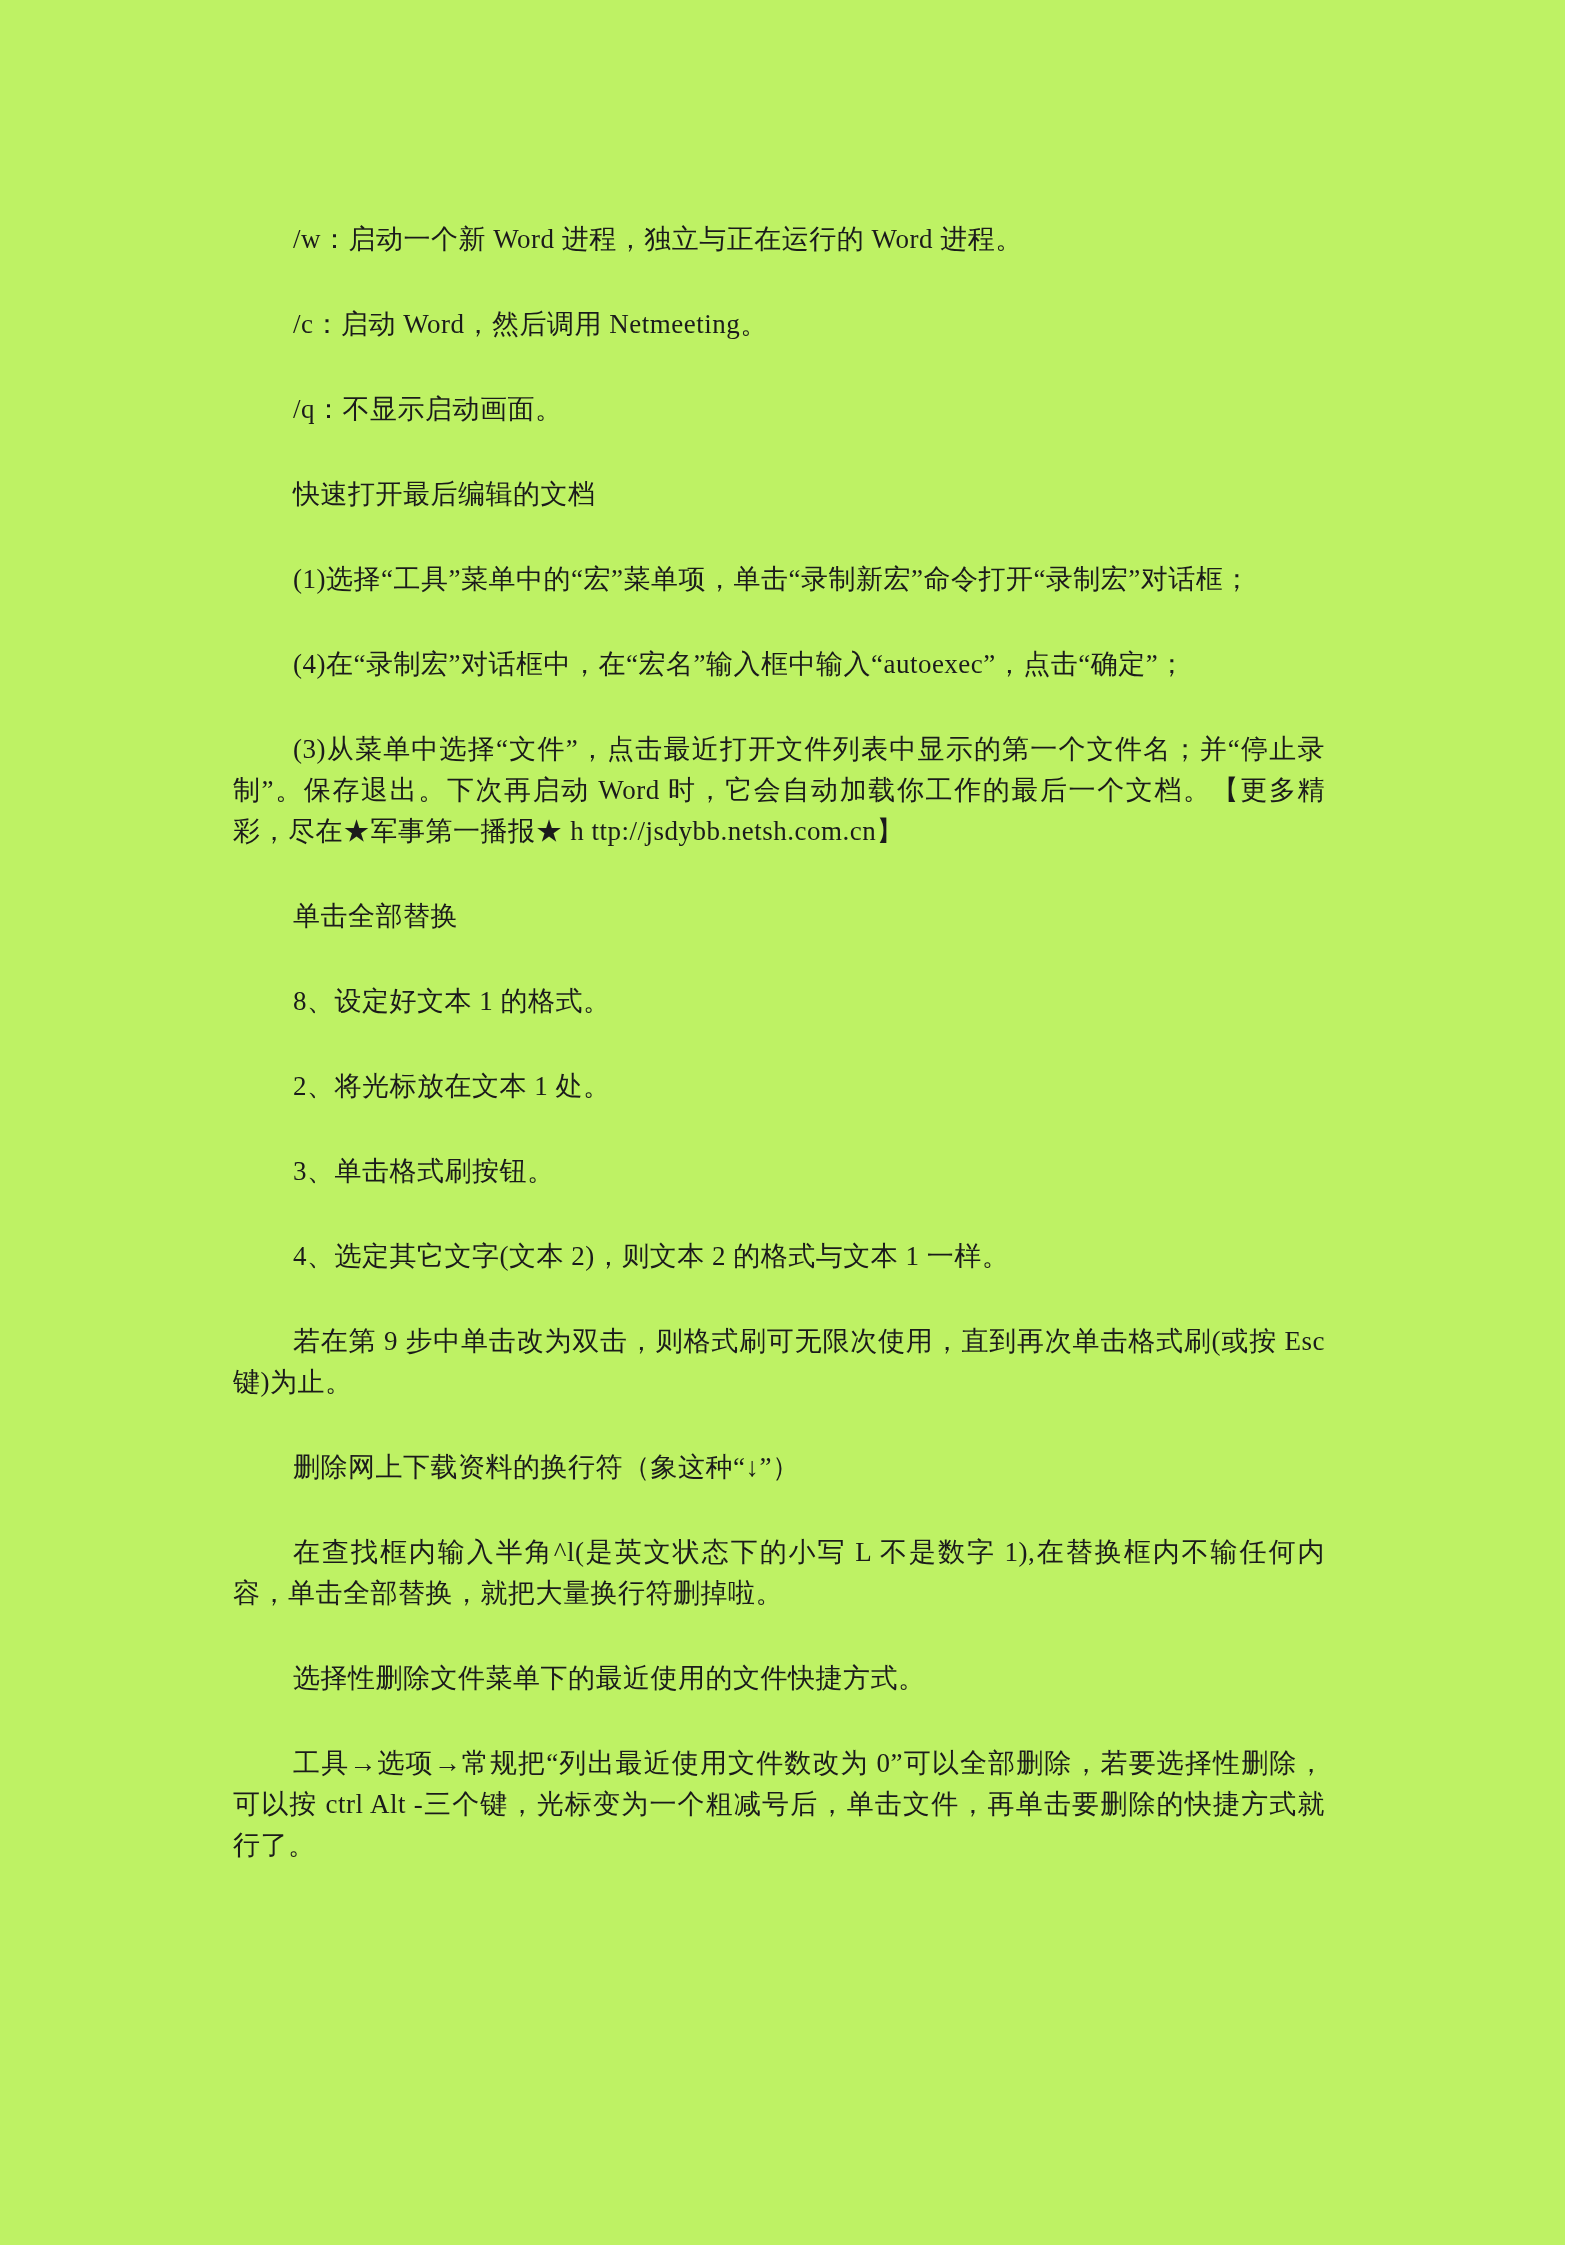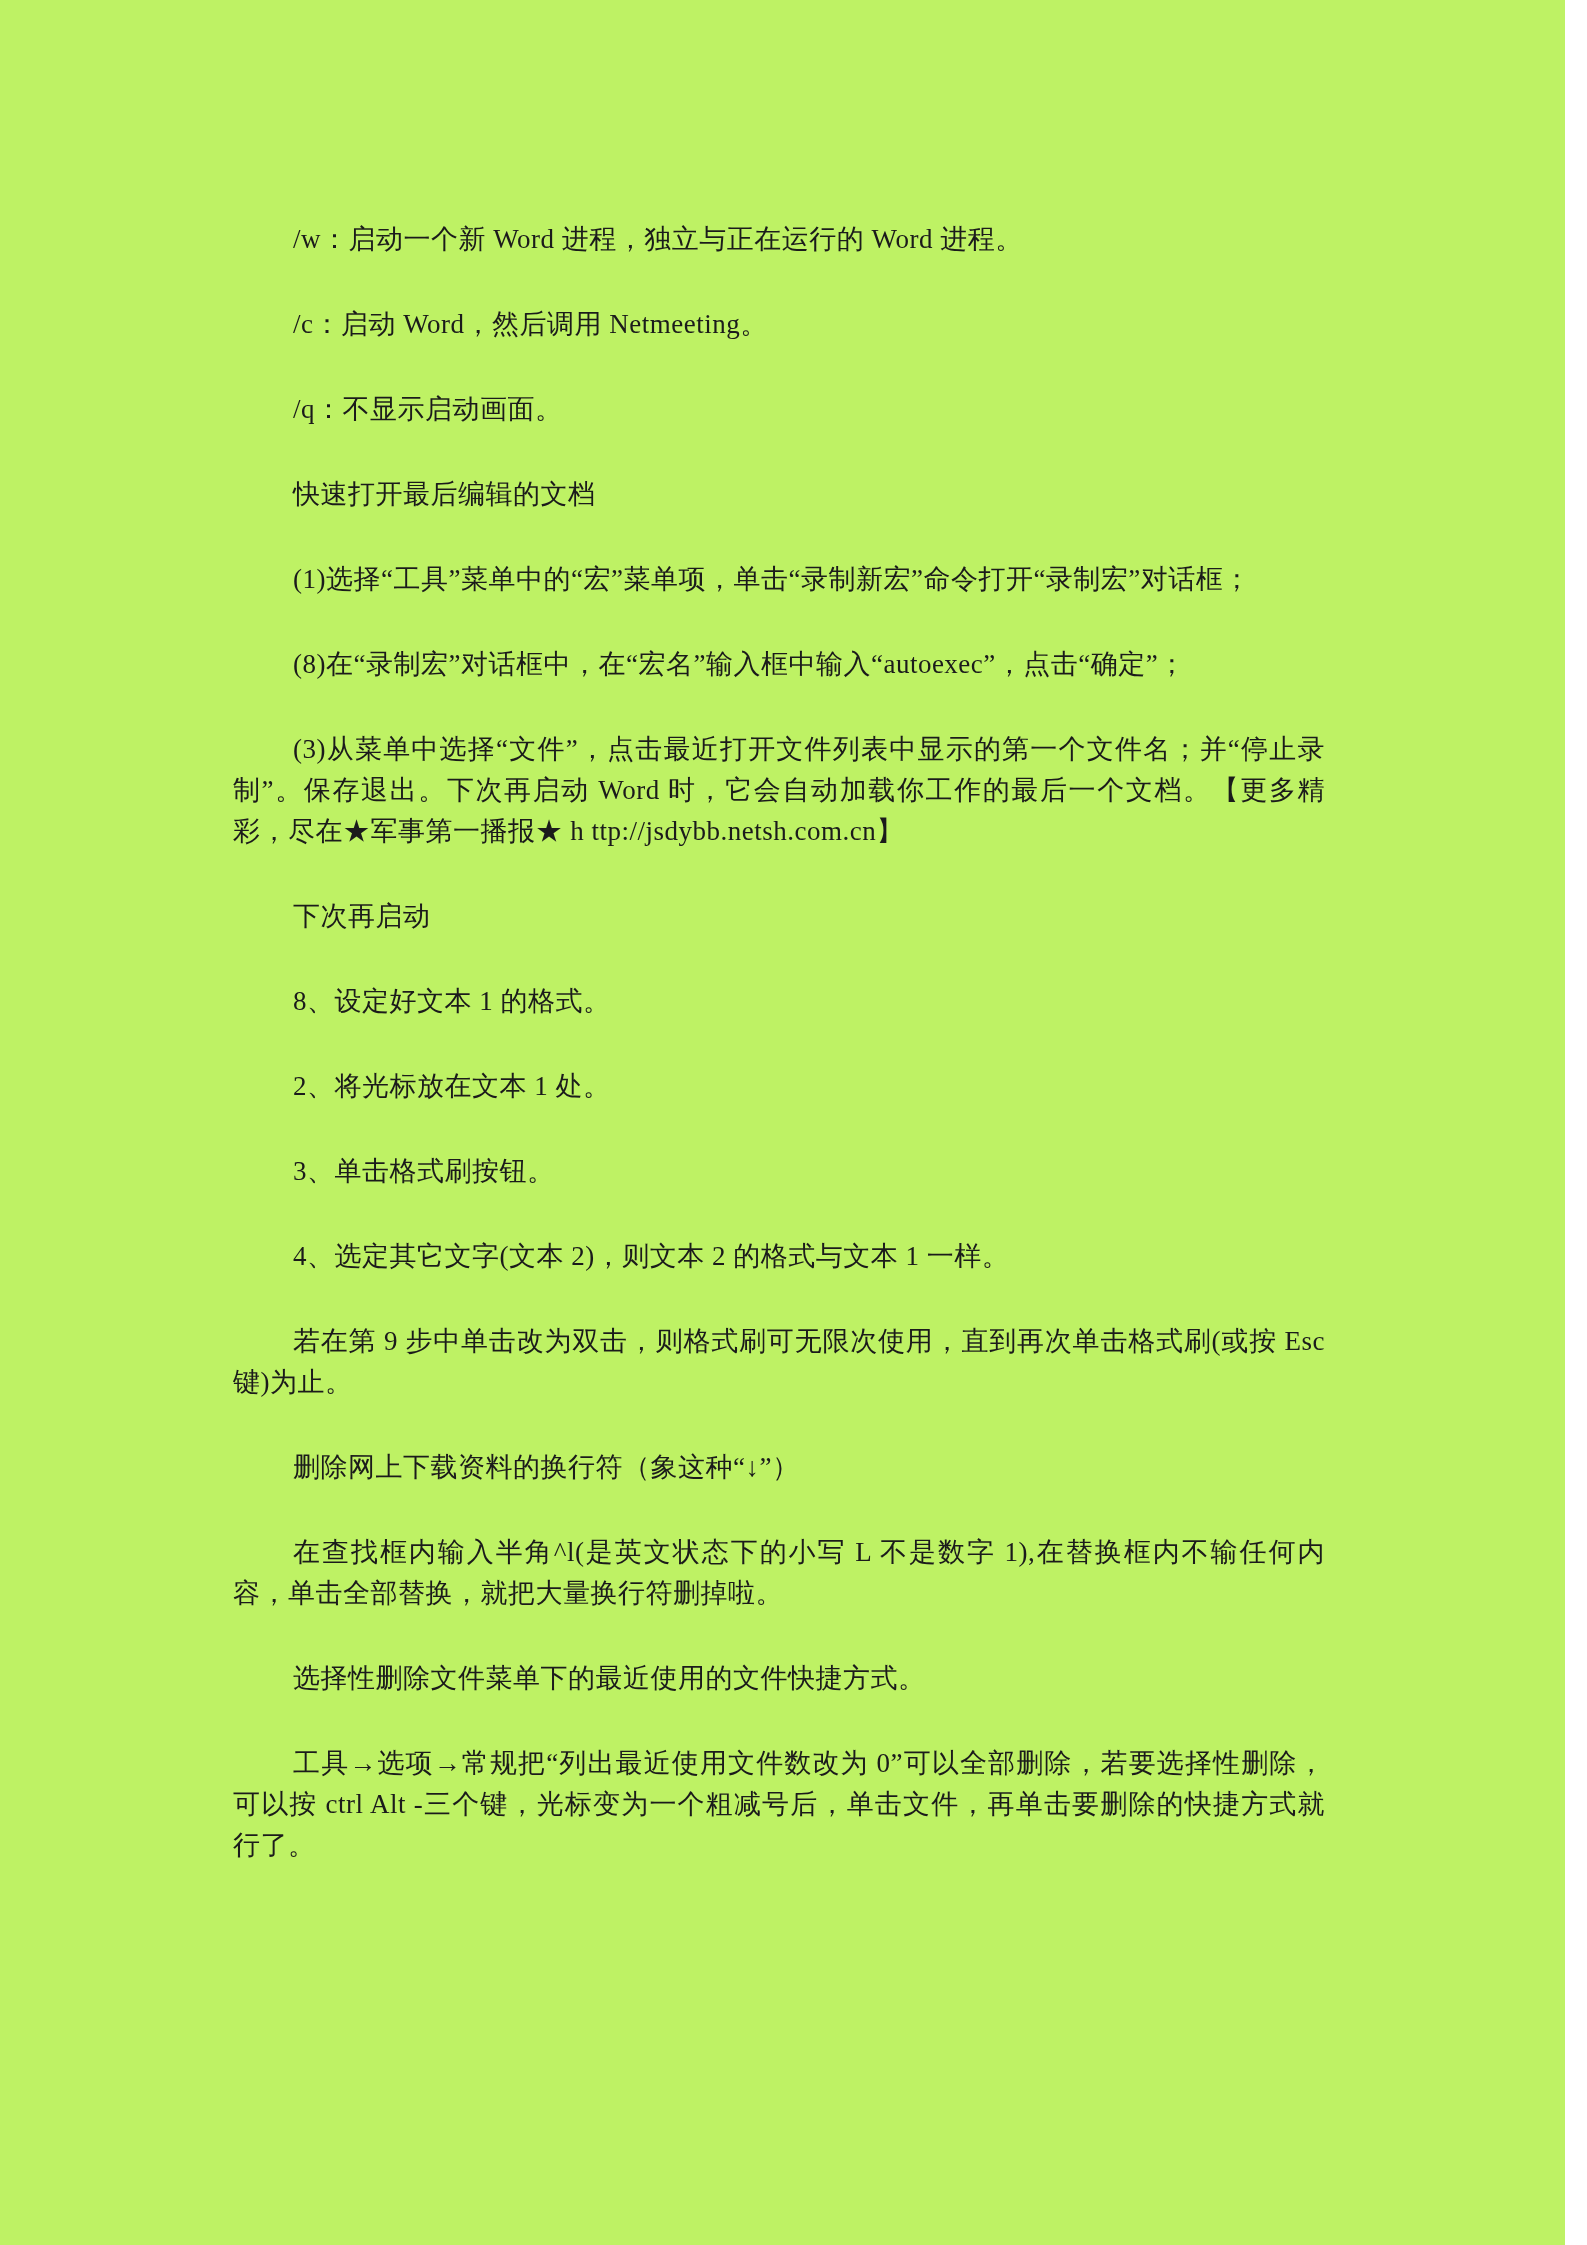--- a/index.html
+++ b/index.html
@@ -33,23 +33,23 @@
 </style>
 </head>
 <body>
 
 <div class="page">
   <p class="para">/w：启动一个新 Word 进程，独立与正在运行的 Word 进程。</p>
   <p class="para">/c：启动 Word，然后调用 Netmeeting。</p>
   <p class="para">/q：不显示启动画面。</p>
   <p class="para">快速打开最后编辑的文档</p>
   <p class="para">(1)选择“工具”菜单中的“宏”菜单项，单击“录制新宏”命令打开“录制宏”对话框；</p>
-  <p class="para">(8)在“录制宏”对话框中，在“宏名”输入框中输入“autoexec”，点击“确定”；</p>
+  <p class="para">(4)在“录制宏”对话框中，在“宏名”输入框中输入“autoexec”，点击“确定”；</p>
   <p class="para">(3)从菜单中选择“文件”，点击最近打开文件列表中显示的第一个文件名；并“停止录制”。保存退出。下次再启动 Word 时，它会自动加载你工作的最后一个文档。【更多精彩，尽在★军事第一播报★ h ttp://jsdybb.netsh.com.cn】</p>
-  <p class="para">下次再启动</p>
+  <p class="para">单击全部替换</p>
   <p class="para">8、设定好文本 1 的格式。</p>
   <p class="para">2、将光标放在文本 1 处。</p>
   <p class="para">3、单击格式刷按钮。</p>
   <p class="para">4、选定其它文字(文本 2)，则文本 2 的格式与文本 1 一样。</p>
   <p class="para">若在第 9 步中单击改为双击，则格式刷可无限次使用，直到再次单击格式刷(或按 Esc 键)为止。</p>
   <p class="para">删除网上下载资料的换行符（象这种“↓”）</p>
   <p class="para">在查找框内输入半角^l(是英文状态下的小写 L 不是数字 1),在替换框内不输任何内容，单击全部替换，就把大量换行符删掉啦。</p>
   <p class="para">选择性删除文件菜单下的最近使用的文件快捷方式。</p>
   <p class="para">工具→选项→常规把“列出最近使用文件数改为 0”可以全部删除，若要选择性删除，可以按 ctrl Alt -三个键，光标变为一个粗减号后，单击文件，再单击要删除的快捷方式就行了。</p>
 </div>

